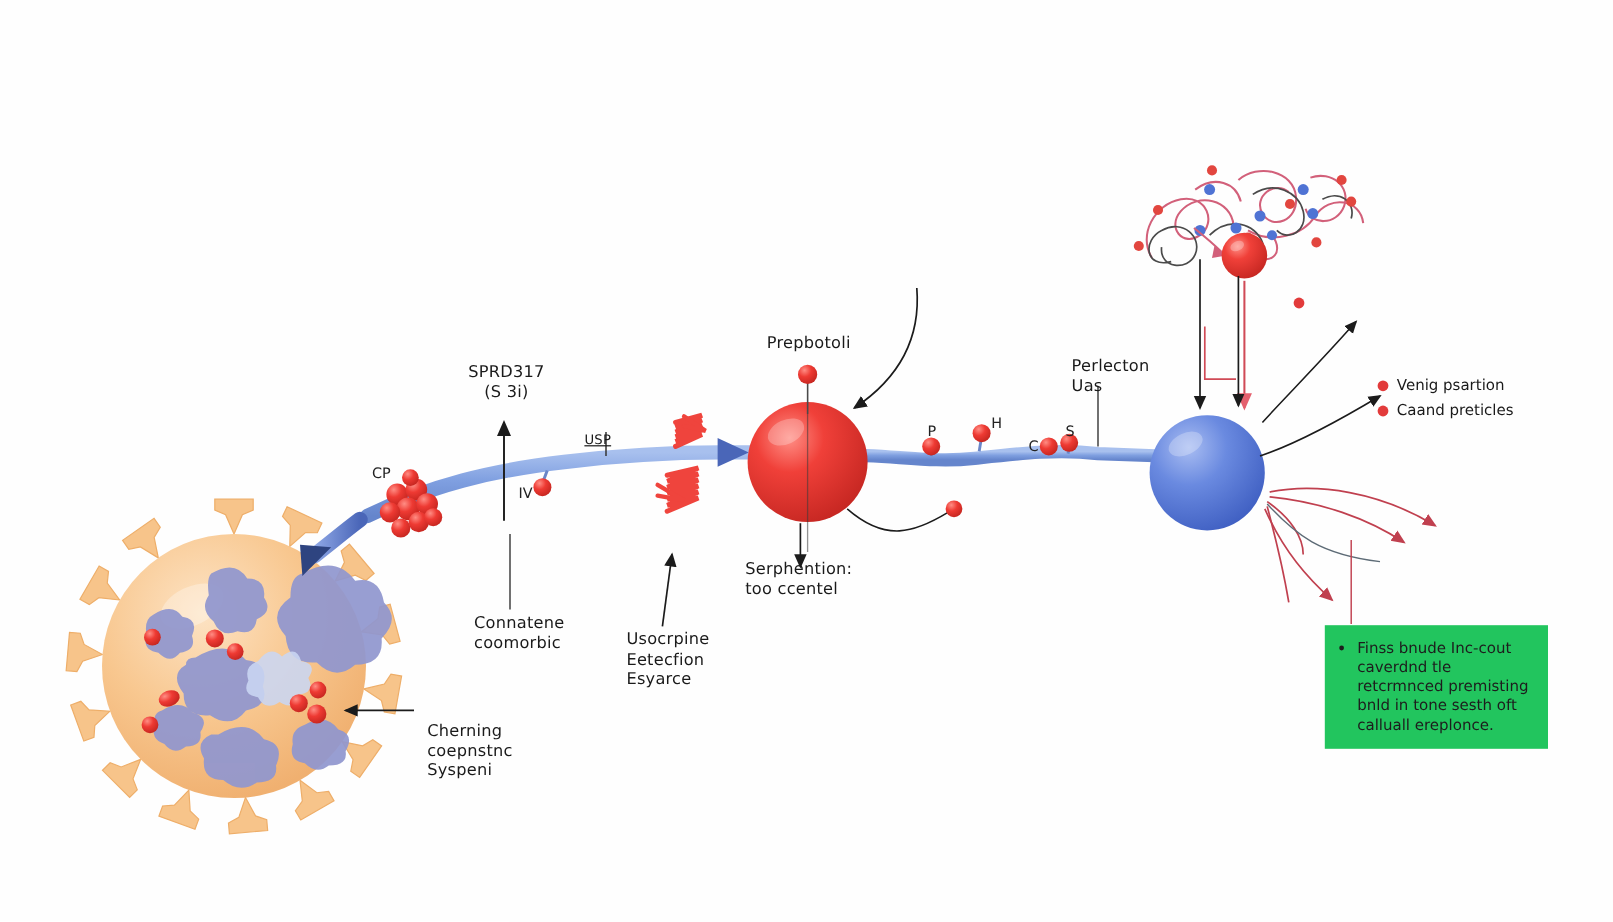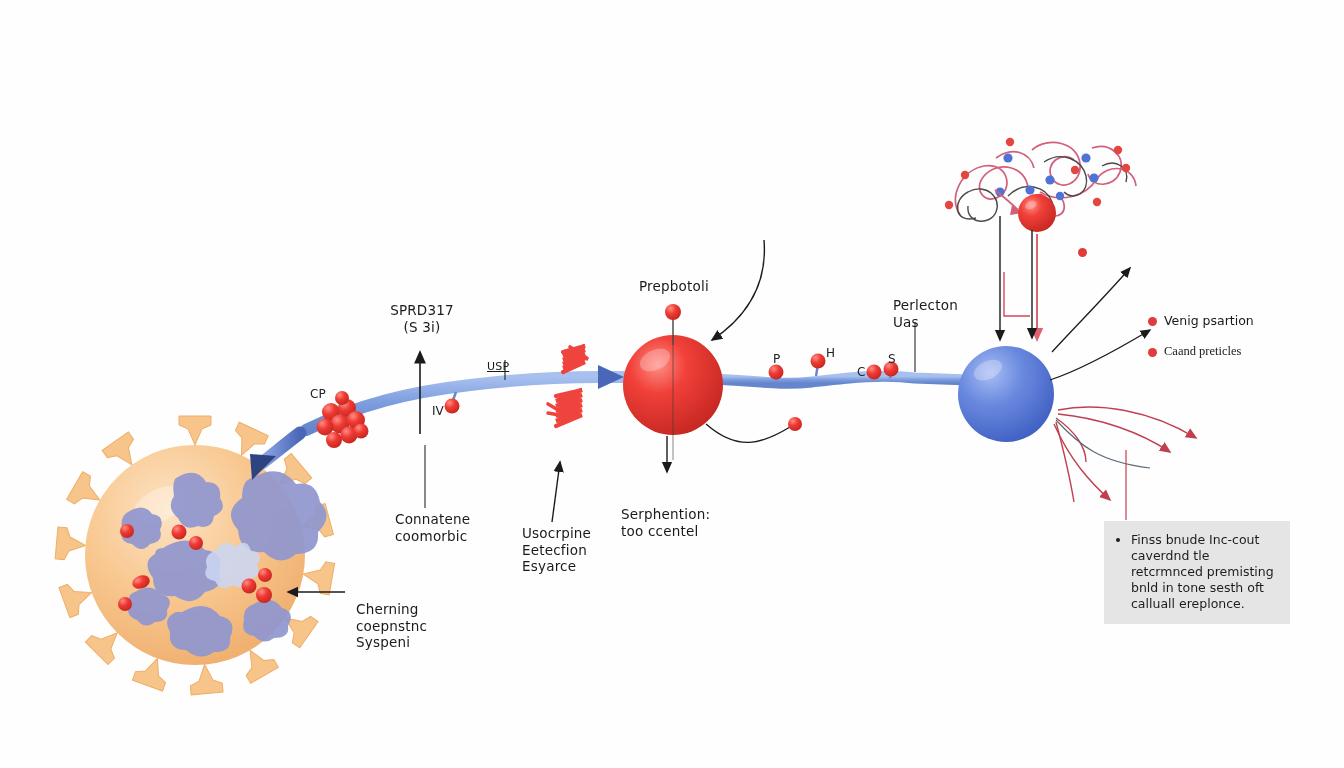--- a/index.html
+++ b/index.html
@@ -9,21 +9,21 @@
   #art{position:absolute;left:0;top:0;width:1344px;height:768px;}
   .lbl{position:absolute;color:#1a1a1a;font-size:13.5px;line-height:16.5px;
        letter-spacing:.2px;white-space:pre-line;}
   .lbl.sm{font-size:12.5px;line-height:15.5px;}
   .lbl.tiny{font-size:11px;line-height:14px;text-decoration:underline;}
   .lbl.ctr{text-align:center;}
   .key{position:absolute;font-size:12.5px;line-height:15.5px;color:#1a1a1a;
        display:flex;align-items:flex-start;gap:7px;}
   .key .dot{width:9px;height:9px;border-radius:50%;background:#e23b3b;
        margin-top:4px;flex:0 0 auto;}
-  .callout{position:absolute;background:#e5e5e5;color:#1d1d1d;
+  .callout{position:absolute;background:#22c55e;color:#1d1d1d;
        font-size:12.5px;line-height:16px;padding:11px 13px 12px 13px;}
   .callout ul{margin:0;padding-left:14px;}
   .callout li{margin:0;}
   .onechar{position:absolute;font-size:12px;color:#222;}
 </style>
 </head>
 <body>
 
 <div id="stage">
 
@@ -323,41 +323,41 @@
   <div class="lbl" style="left:893px;top:297px;">Perlecton
 Uas</div>
 
   <div class="lbl" style="left:395px;top:511px;">Connatene
 coomorbic</div>
 
   <div class="lbl" style="left:522px;top:525px;">Usocrpine
 Eetecfion
 Esyarce</div>
 
-  <div class="lbl" style="left:621px;top:466px;margin-top:40px;">Serphention:
+  <div class="lbl" style="left:621px;top:466px;">Serphention:
 too ccentel</div>
 
 
   <div class="lbl" style="left:356px;top:601px;">Cherning
 coepnstnc
 Syspeni</div>
 
   <div class="onechar" style="left:773px;top:352px;">P</div>
   <div class="onechar" style="left:826px;top:346px;">H</div>
   <div class="onechar" style="left:857px;top:365px;">C</div>
   <div class="onechar" style="left:888px;top:352px;">S</div>
 
   <div class="key" style="left:1078px;top:244px;width:240px;">
     <span class="dot"></span>
   </div>
   <div class="key" style="left:1148px;top:313px;width:190px;">
     <span class="dot"></span>
     <span>Venig psartion</span>
   </div>
-  <div class="key" style="left:1148px;top:344px;width:190px;font-family:Liberation Serif, serif;">
+  <div class="key" style="left:1148px;top:334px;width:190px;">
     <span class="dot"></span>
     <span>Caand preticles</span>
   </div>
 
 
   <div class="callout" style="left:1104px;top:521px;width:160px;">
     <ul>
       <li>Finss bnude Inc-cout caverdnd tle retcrmnced premisting bnld in tone sesth oft calluall ereplonce.</li>
     </ul>
   </div>

